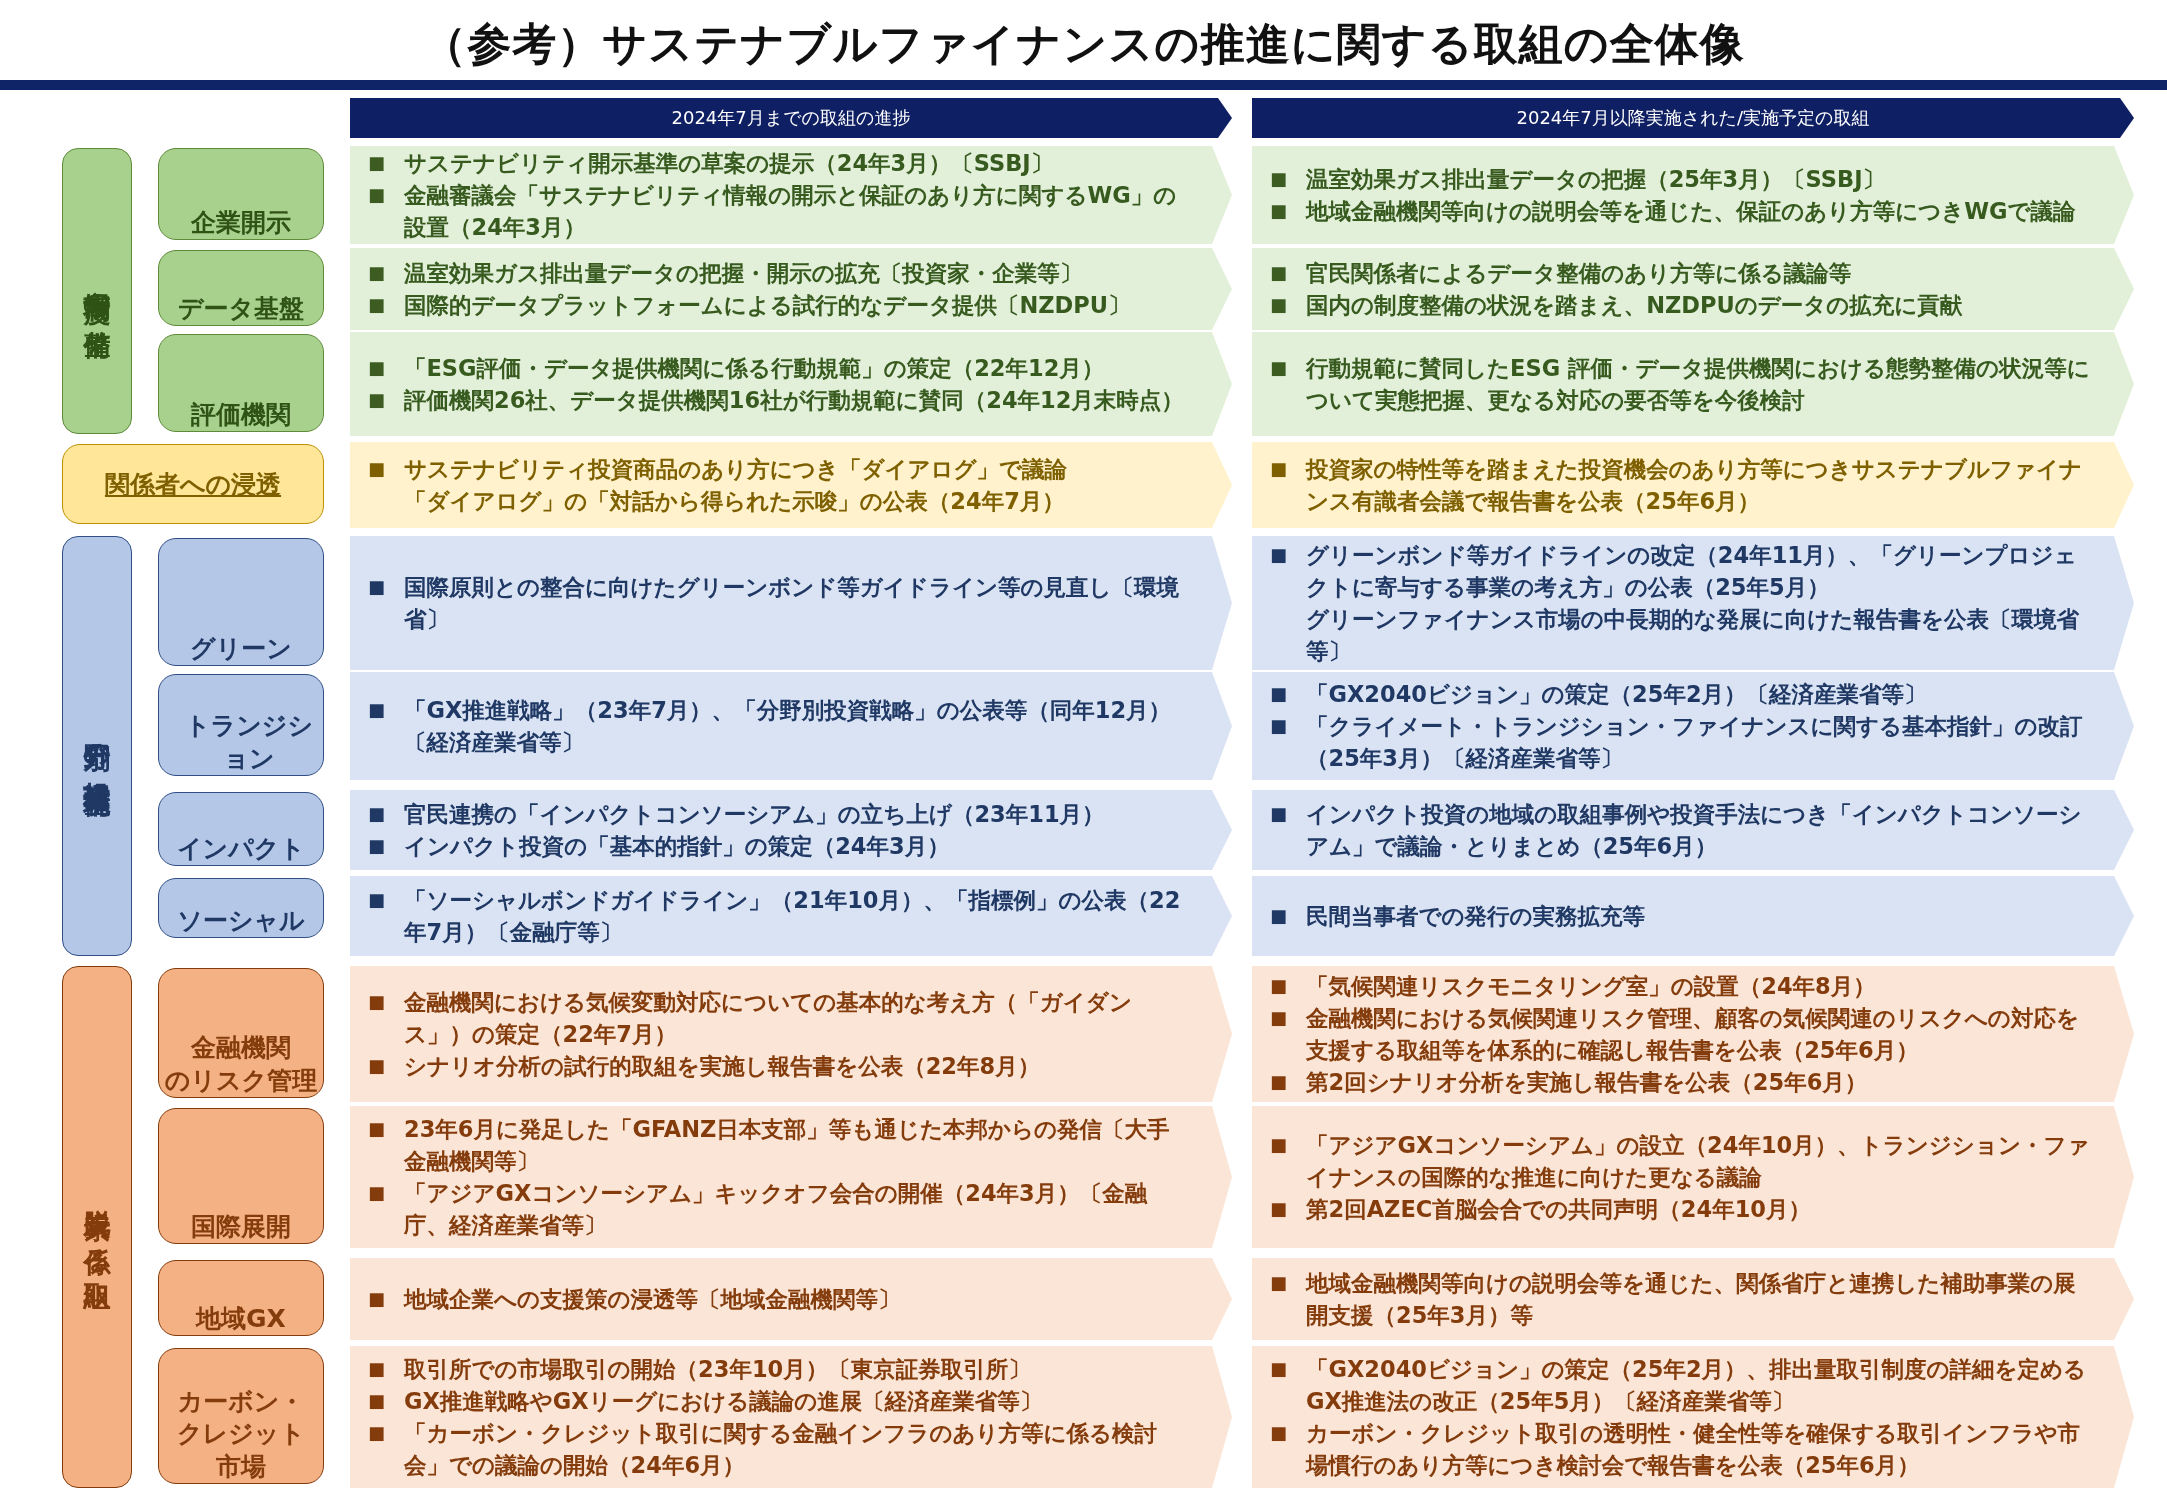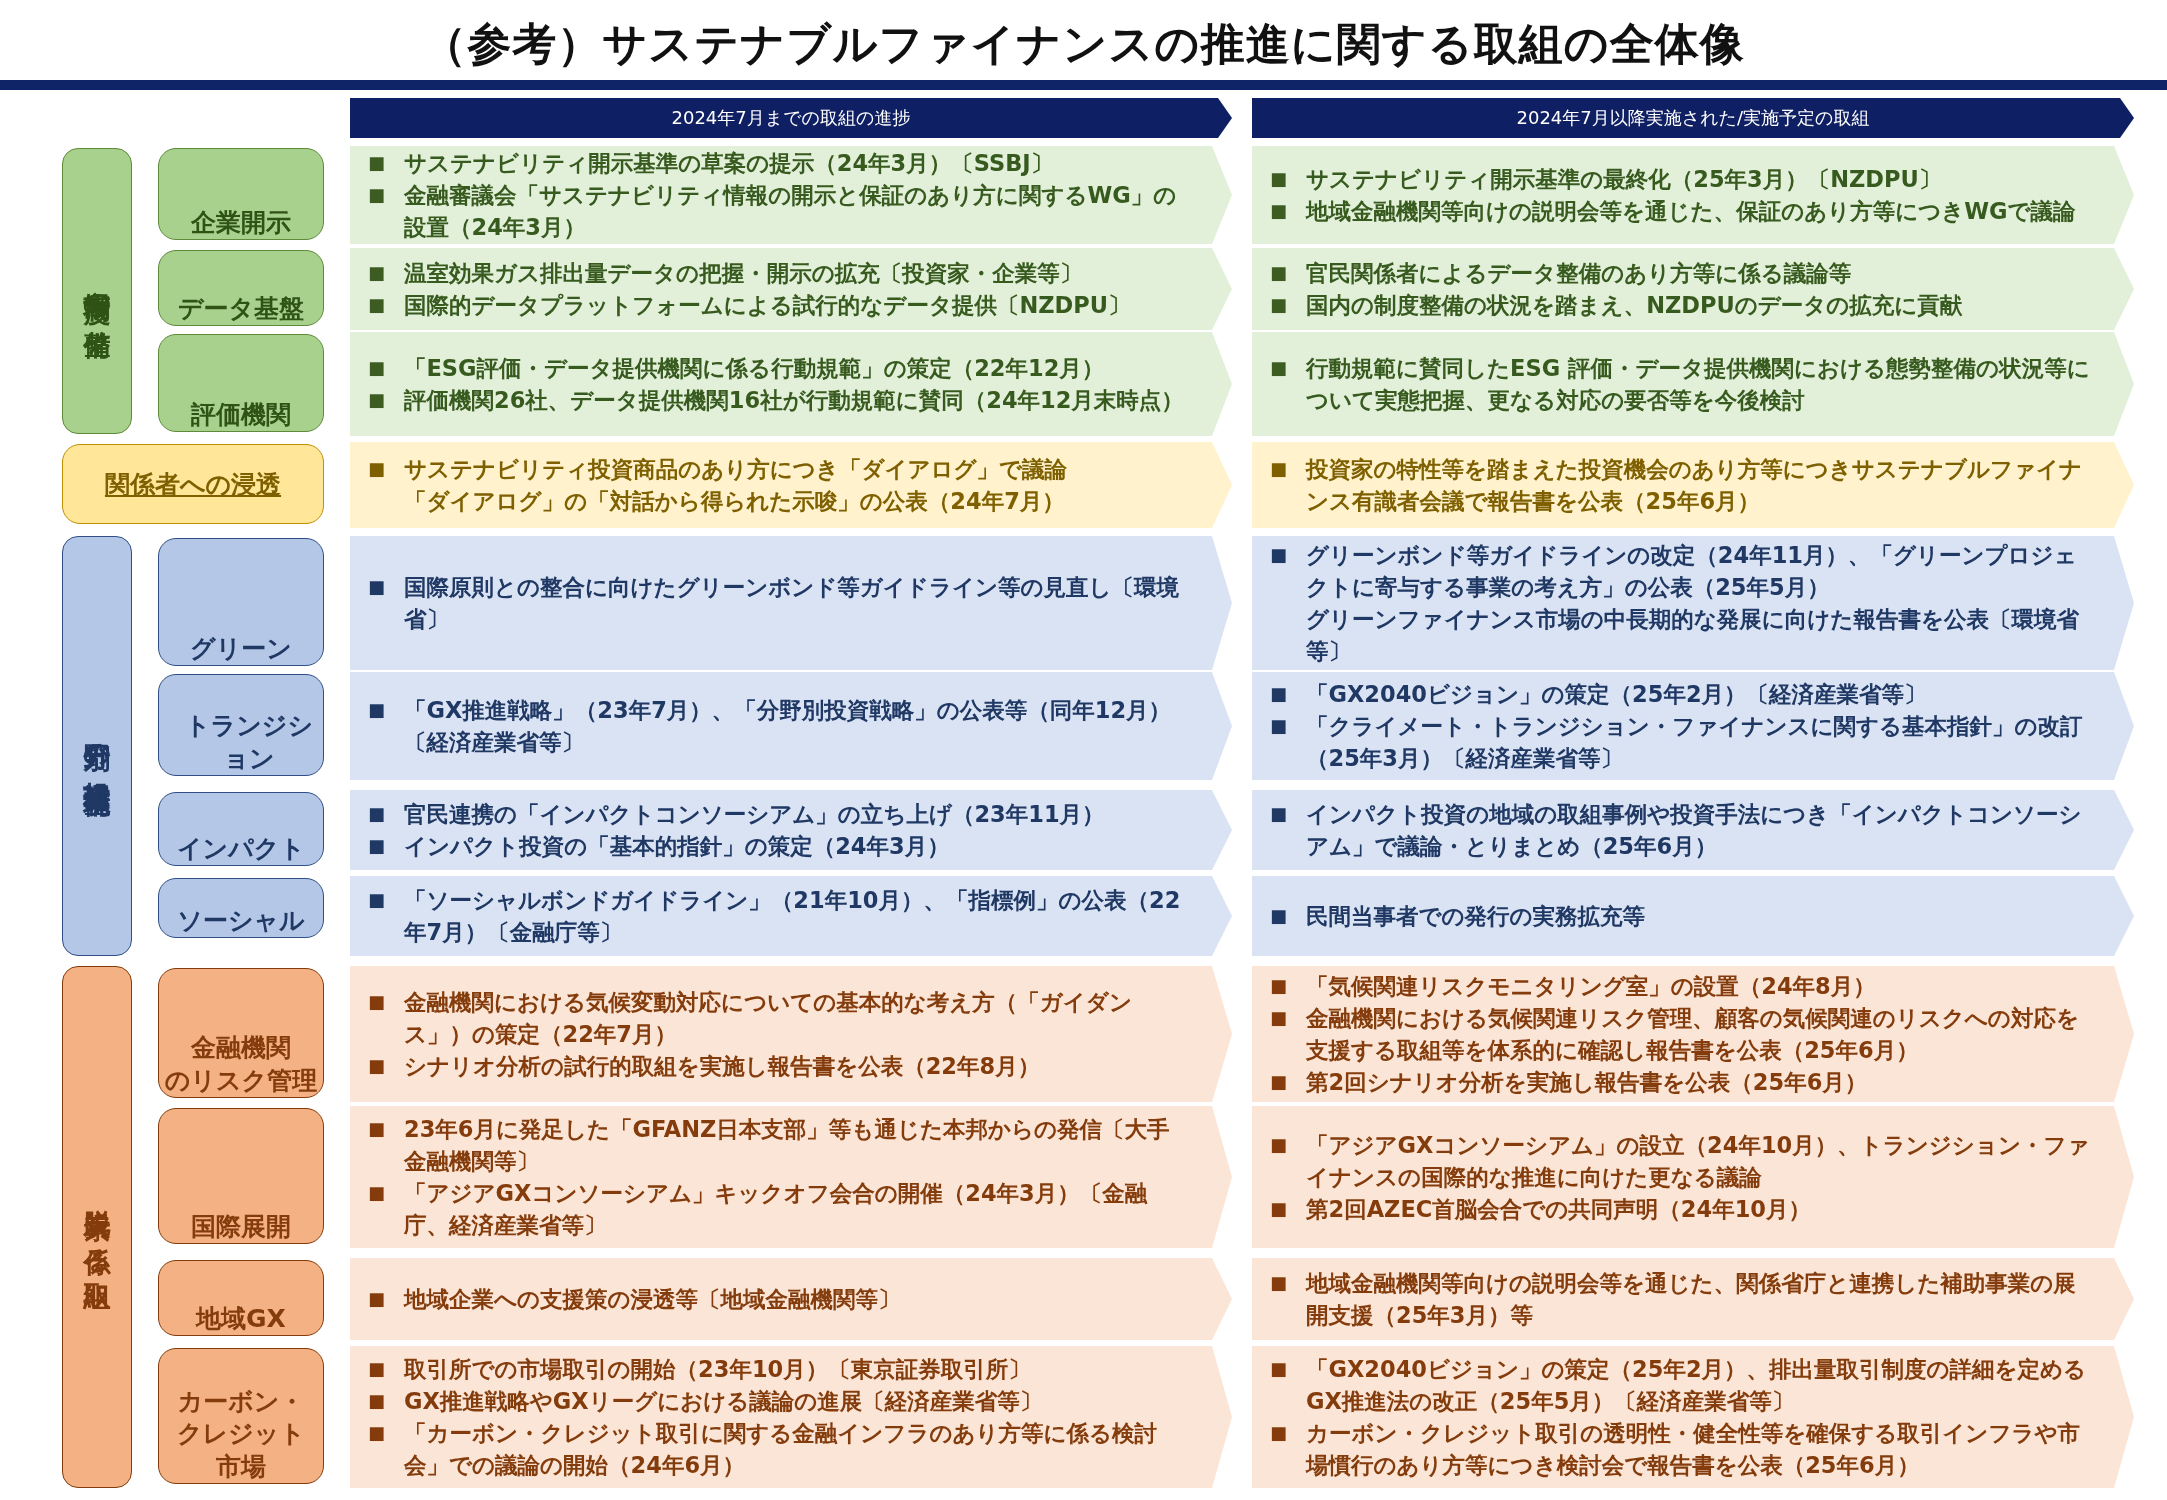--- a/index.html
+++ b/index.html
@@ -110,21 +110,21 @@
         <span class="text">サステナビリティ開示基準の草案の提示（24年3月）〔SSBJ〕</span>
       </div>
       <div class="item">
         <span class="bullet">■</span>
         <span class="text">金融審議会「サステナビリティ情報の開示と保証のあり方に関するWG」の設置（24年3月）</span>
       </div>
     </div>
     <div class="cell c2 green" style="top: 146px; height: 98px;">
       <div class="item">
         <span class="bullet">■</span>
-        <span class="text">サステナビリティ開示基準の最終化（25年3月）〔NZDPU〕</span>
+        <span class="text">温室効果ガス排出量データの把握（25年3月）〔SSBJ〕</span>
       </div>
       <div class="item">
         <span class="bullet">■</span>
         <span class="text">地域金融機関等向けの説明会等を通じた、保証のあり方等につきWGで議論</span>
       </div>
     </div>
     <div class="sub green" style="top: 250px; height: 76px;"><span>データ基盤</span></div>
     <div class="cell c1 green" style="top: 248px; height: 82px;">
       <div class="item">
         <span class="bullet">■</span>

